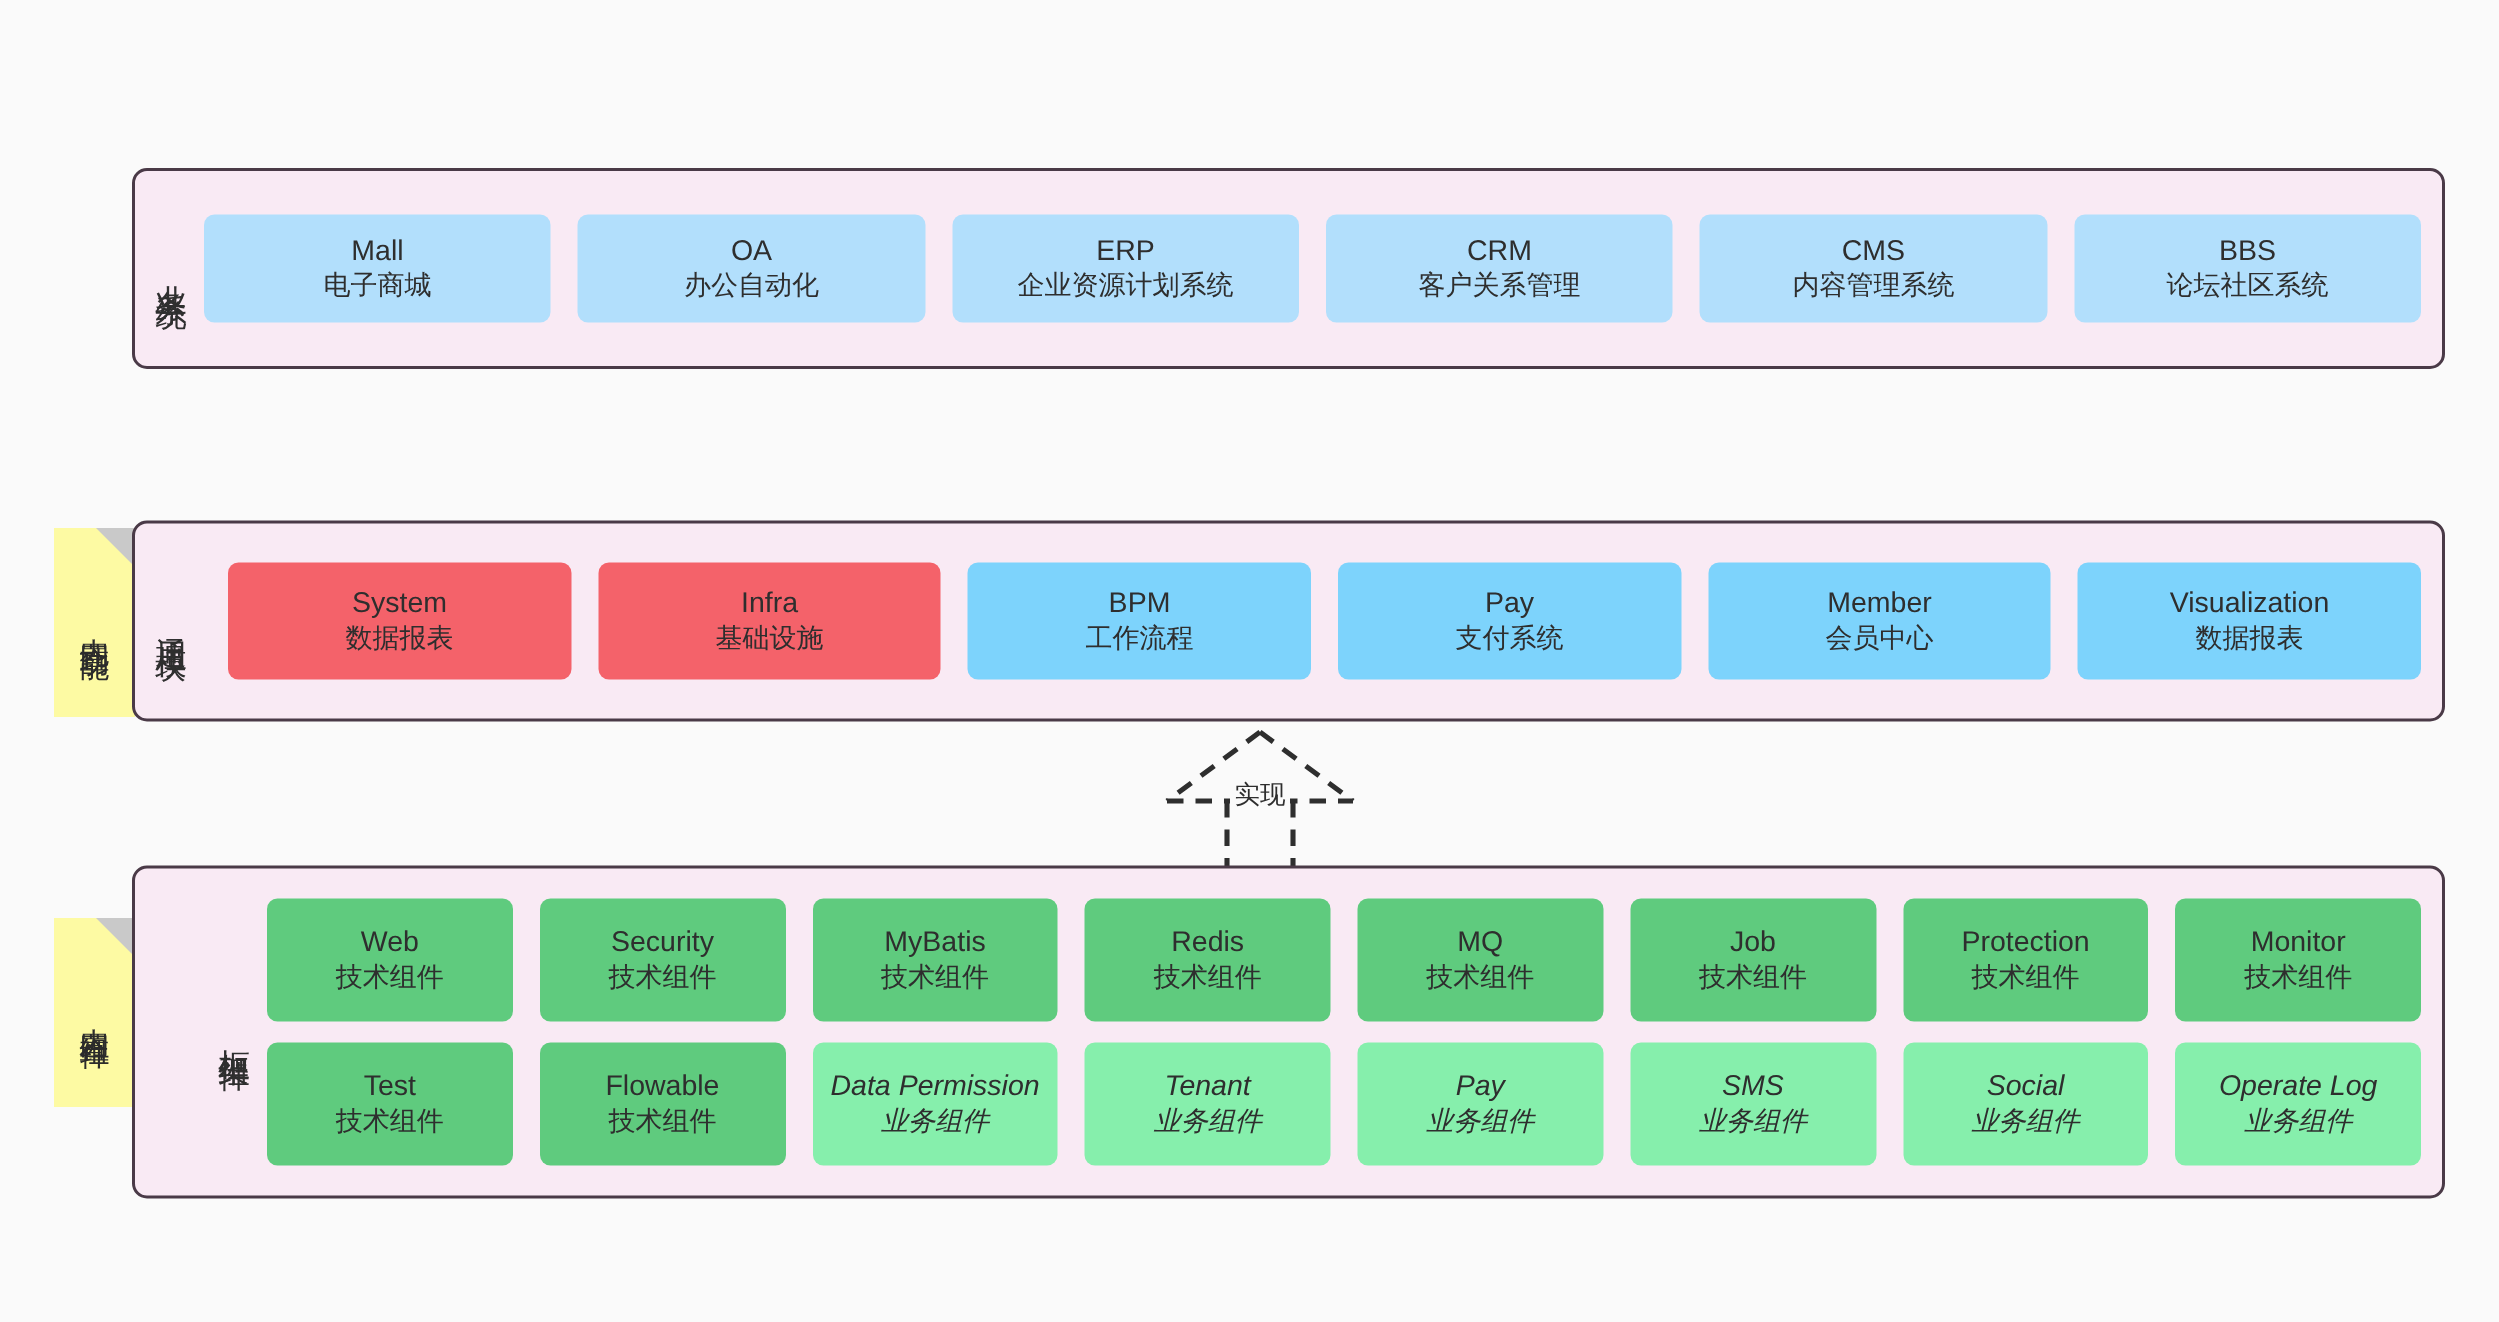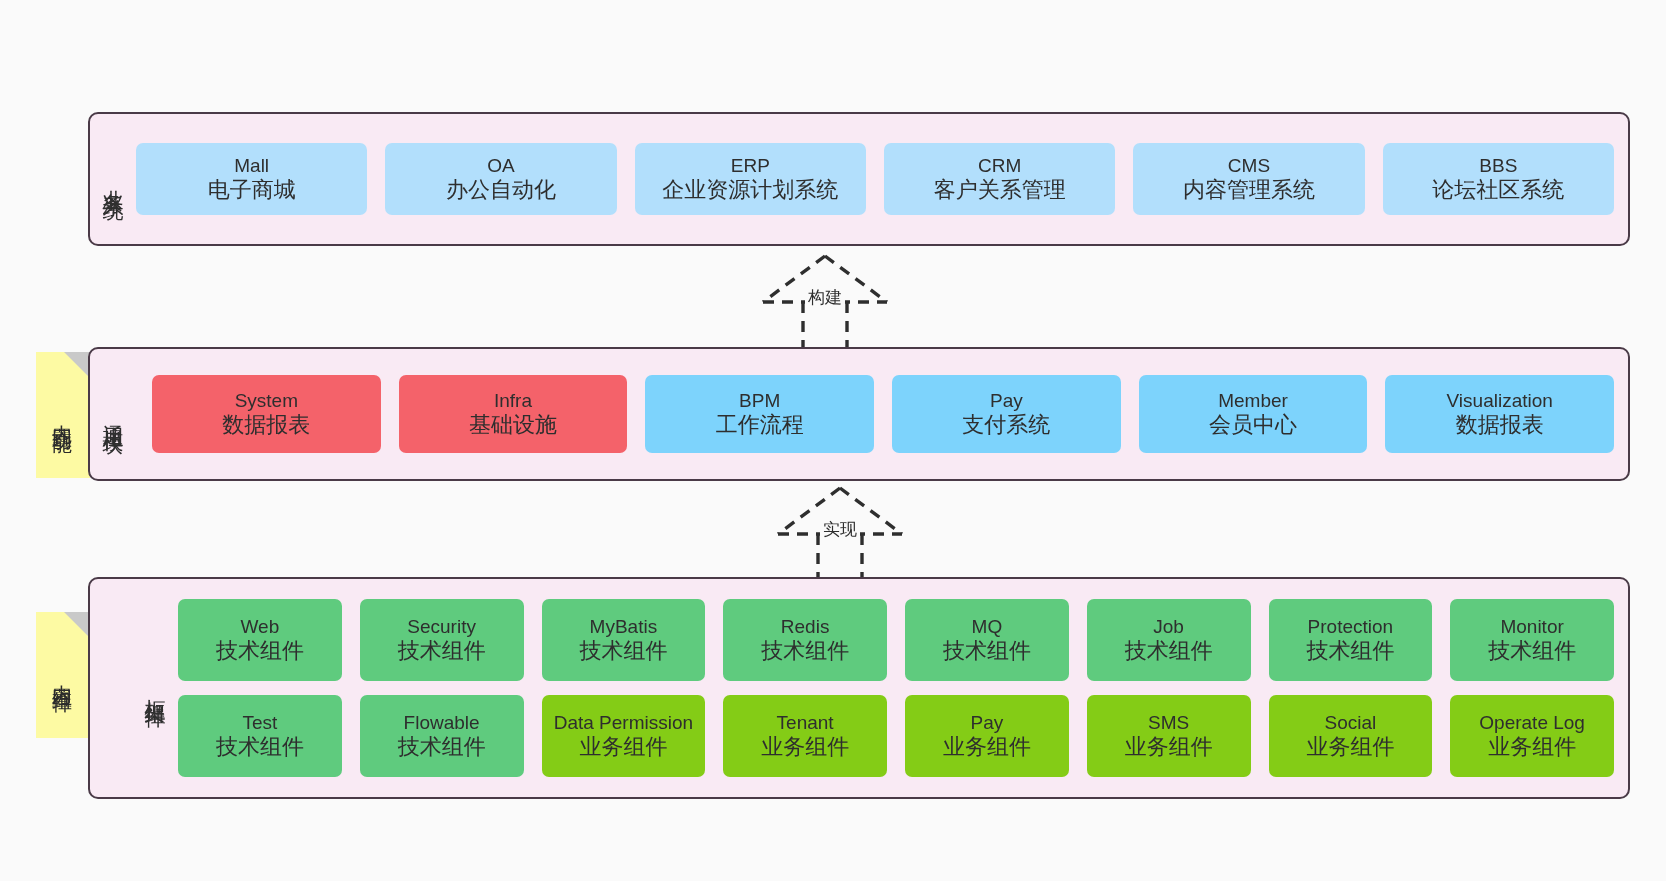--- a/index.html
+++ b/index.html
@@ -79,31 +79,31 @@
     color: #2e2e2e;
     line-height: 1.22;
     padding: 4px 6px;
     user-select: none;
   }
   .card .c-en {
     font-size: 19px;
     white-space: nowrap;
   }
   .card .c-cn {
-    font-size: 22px;
+    font-size: 18px;
     white-space: nowrap;
   }
   .card.wrap-en .c-en { white-space: normal; }
 
   
   .c-blue       { background: #b2dffc; }
   .c-red        { background: #f4626a; }
   .c-pink       { background: #7dd3fc; }
   .c-green      { background: #5fcb7e; }
-  .c-lightgreen { background: #84cc16; }
+  .c-lightgreen { background: #86efac; font-style: italic; }
 
   
   #layer-business  { left: 88px;  top: 112px; width: 1542px; height: 134px; }
   #layer-business .card { height: 72px; }
 
   #layer-common    { left: 88px;  top: 347px; width: 1542px; height: 134px; gap: 16px; }
   #layer-common .card { height: 78px; }
 
   #layer-framework { left: 88px;  top: 577px; width: 1542px; height: 222px; padding-left: 42px; }
   #layer-framework .card { height: 82px; }
@@ -194,33 +194,20 @@
           <span class="c-cn">内容管理系统</span>
         </div>
         <div class="card c-blue">
           <span class="c-en">BBS</span>
           <span class="c-cn">论坛社区系统</span>
         </div>
       </div>
     </div>
   </div>
 
-  <div class="connector" id="connector-build">
-    <svg viewBox="0 0 180 106" xmlns="http://www.w3.org/2000/svg">
-      <g fill="none" stroke="#2e2e2e" stroke-width="3.4" stroke-dasharray="11 8">
-        <path d="M90 6 L28 52"></path>
-        <path d="M90 6 L152 52"></path>
-        <path d="M28 52 L152 52"></path>
-        <path d="M68 52 L68 104"></path>
-        <path d="M112 52 L112 104"></path>
-        <path d="M68 104 L112 104"></path>
-      </g>
-    </svg>
-    <span class="conn-label">构建</span>
-  </div>
 
   <div class="sticky" id="sticky-common">
     <span>内置功能</span>
 
   </div>
 
   <div class="layer" id="layer-common">
     <div class="layer-title">通用模块</div>
     <div class="layer-body">
       <div class="row">

